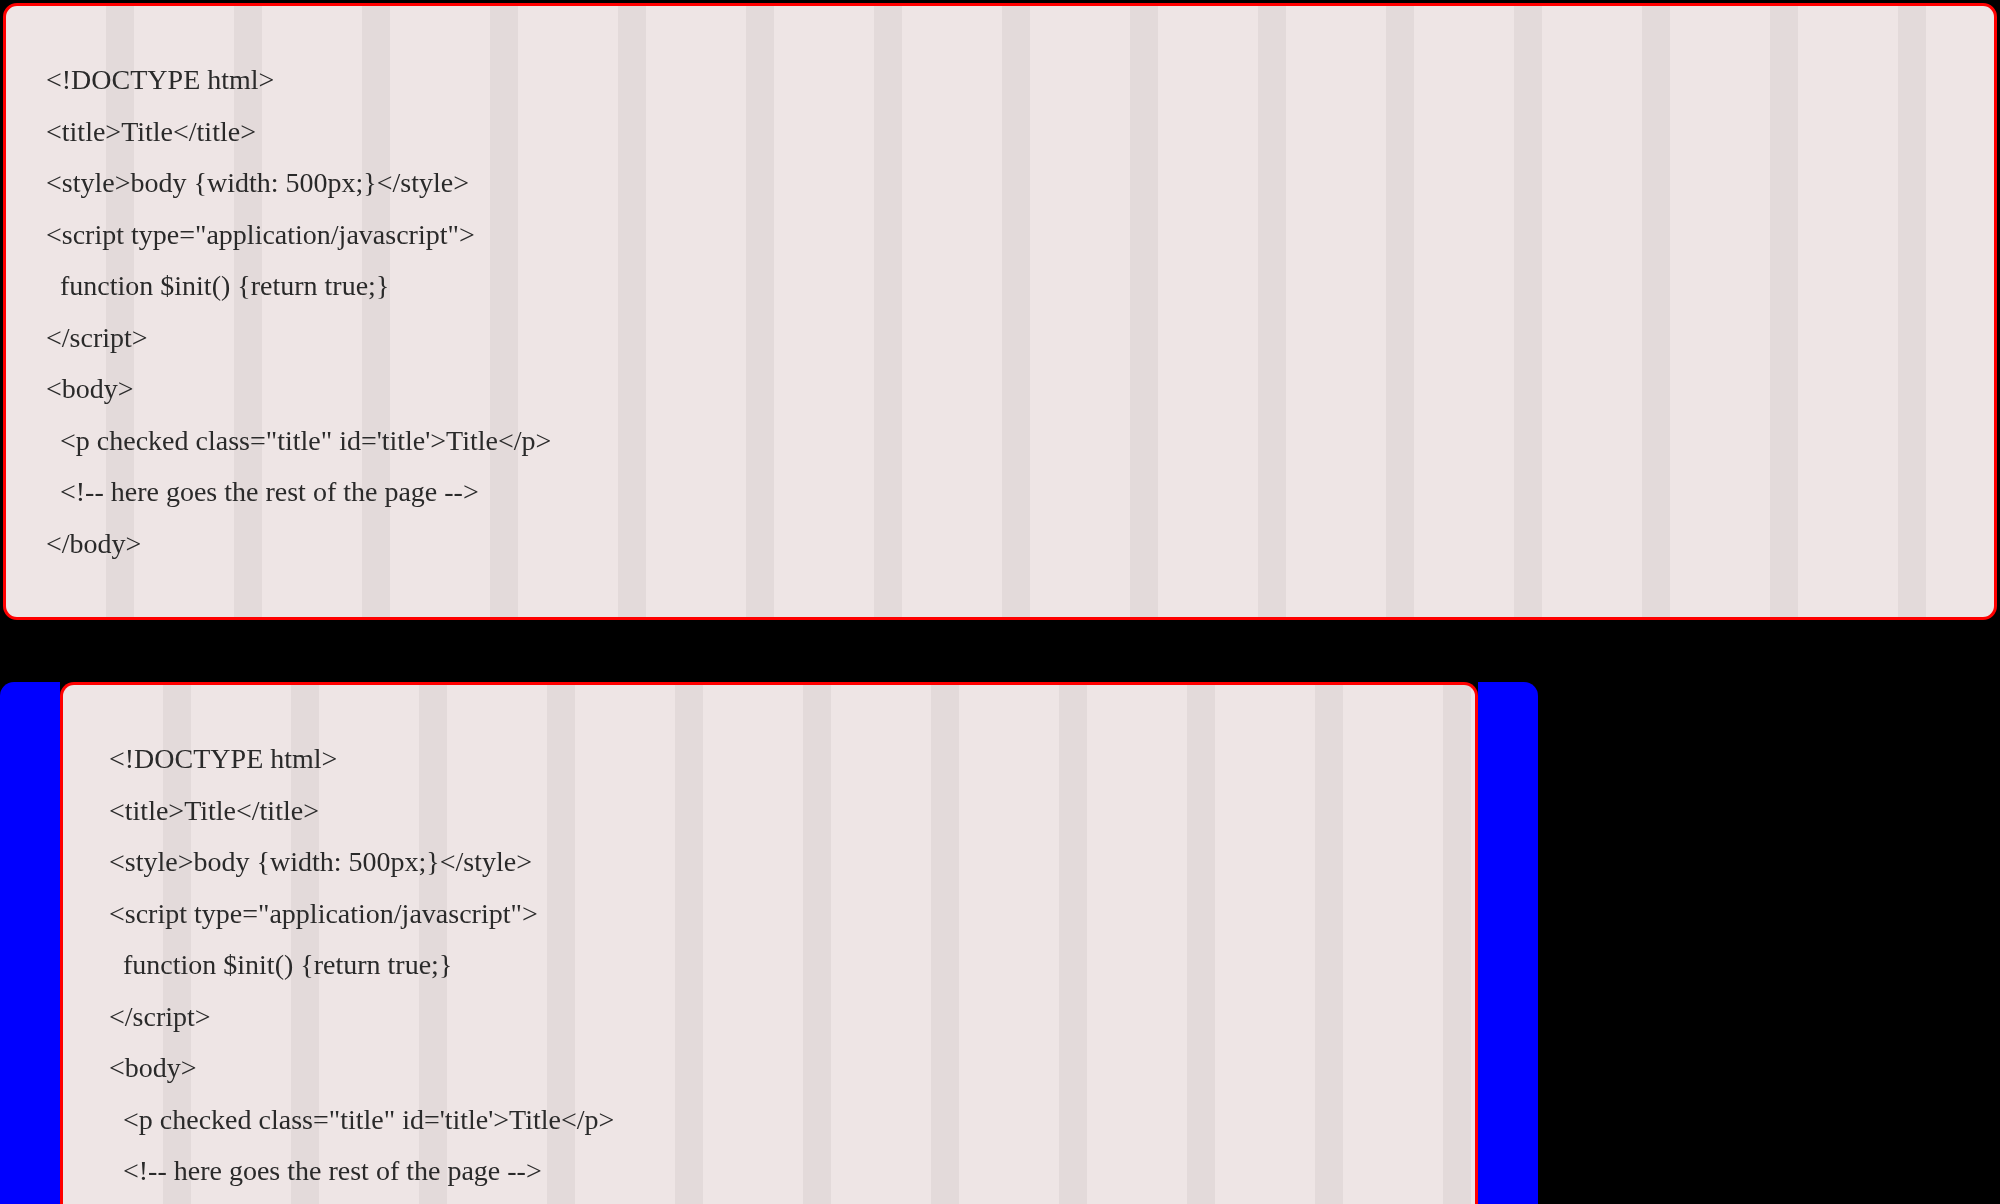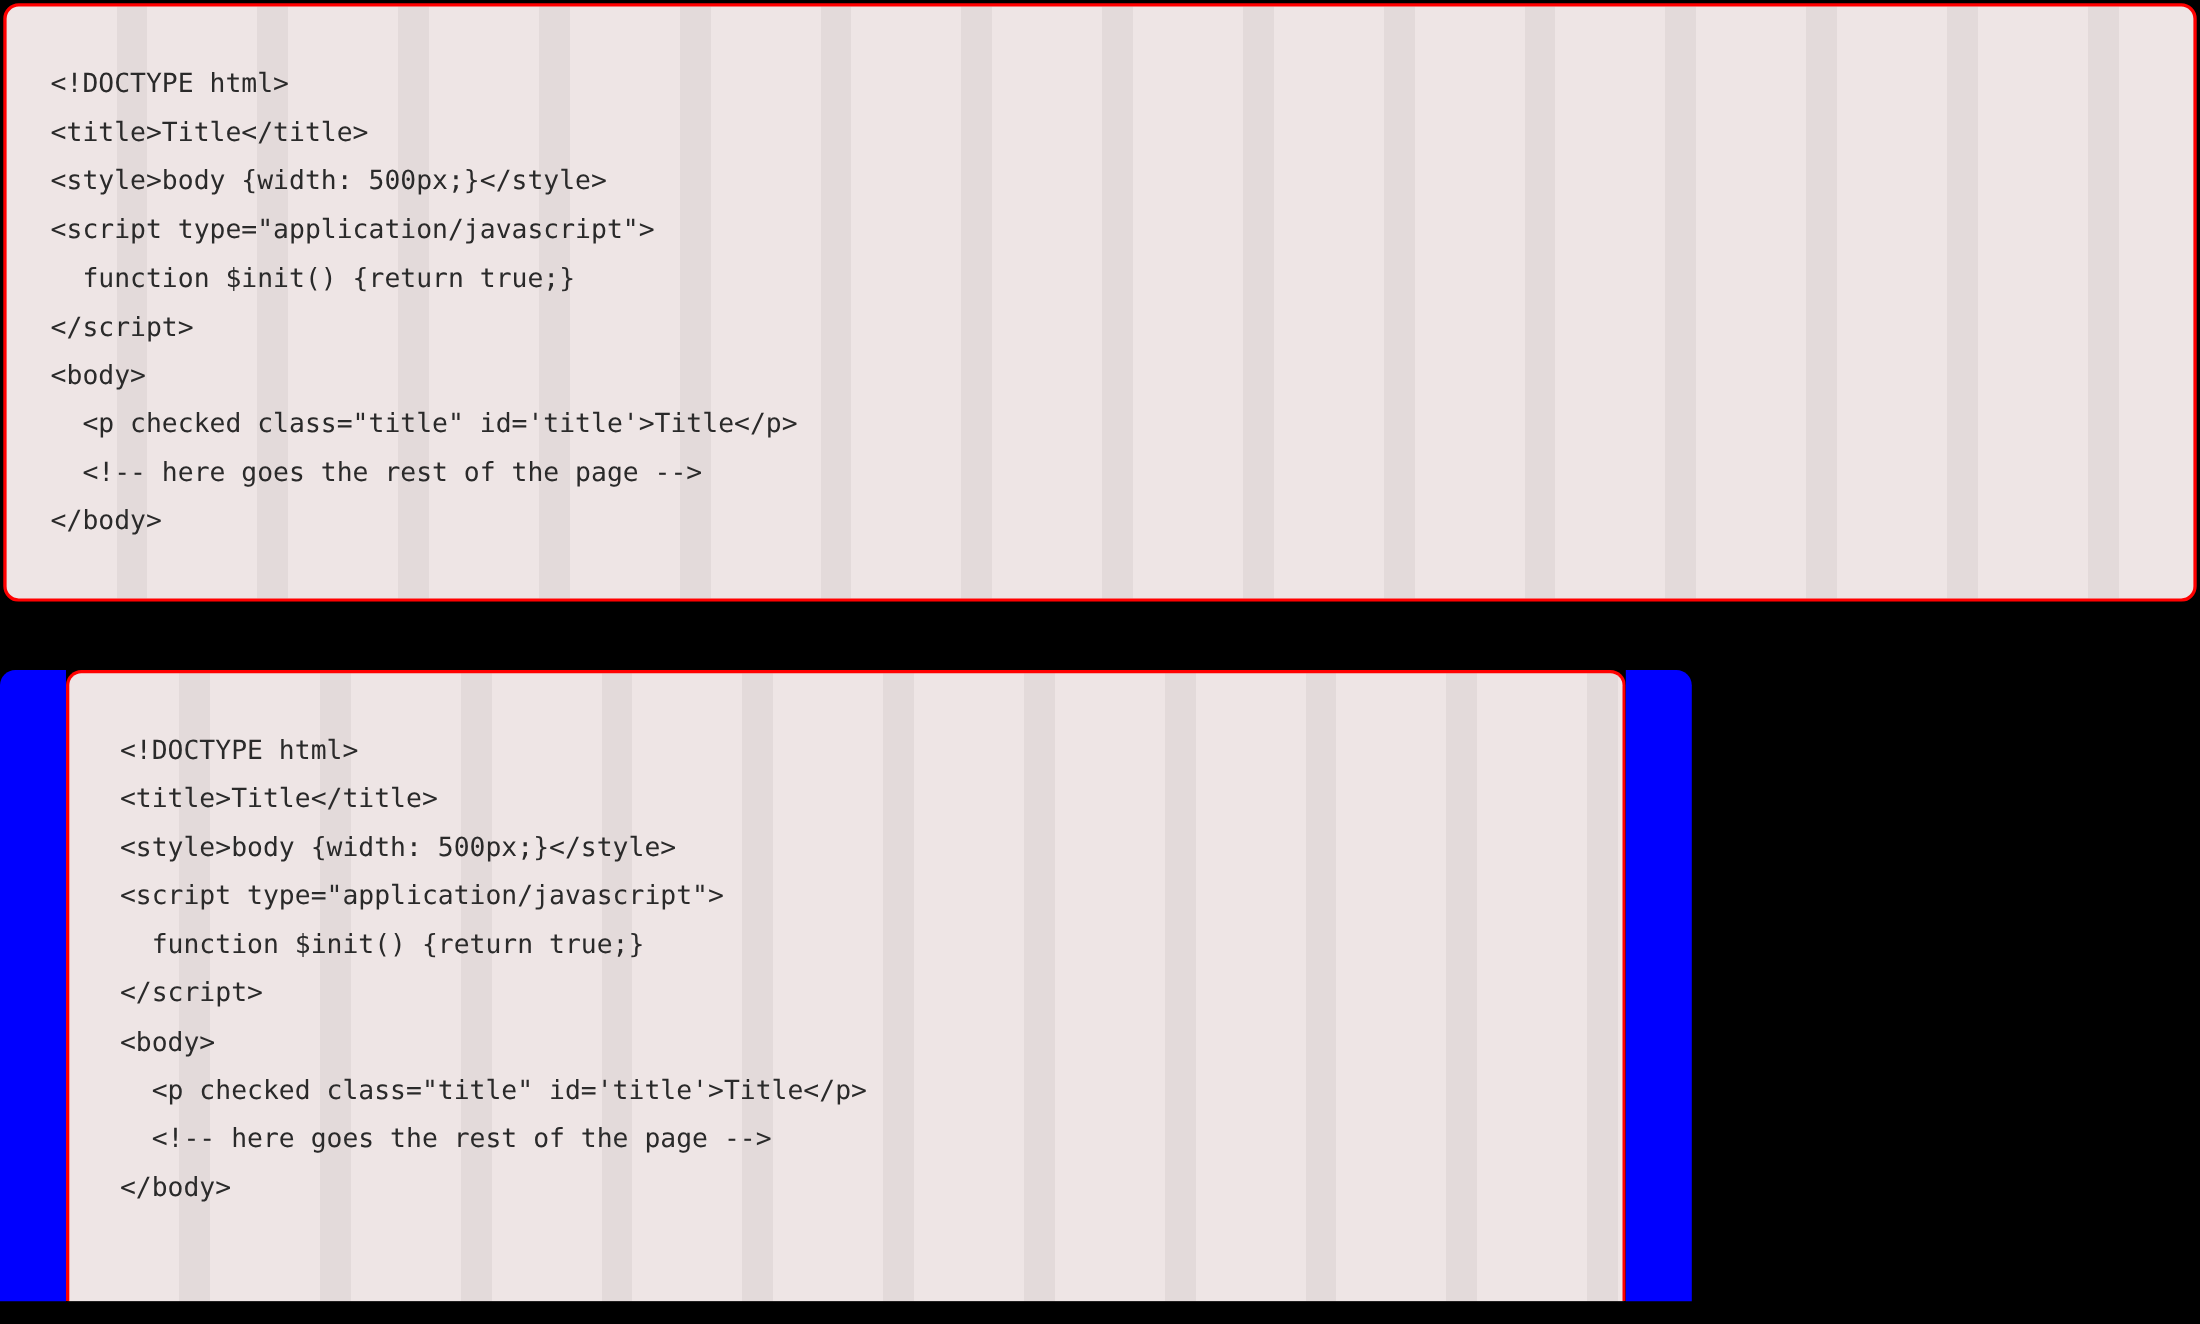--- a/index.html
+++ b/index.html
@@ -19,24 +19,25 @@
     background-image: repeating-linear-gradient(
       90deg,
       #eee5e5 0px,
       #eee5e5 100px,
       #e3dada 100px,
       #e3dada 128px
     );
     border: 3px solid #f00;
     border-radius: 14px;
     padding: 48px 40px;
-    font-size: 24px;
+    font-size: 28px;
     line-height: 1.84;
     color: #2a2a2a;
     white-space: pre;
+    font-family: Liberation Serif, serif;
   }
   .block1 {
     margin: 3px 3px 0 3px;
     width: calc(100% - 6px);
   }
   .spacer {
     height: 62px;
     background: #000;
   }
   .container2 {

